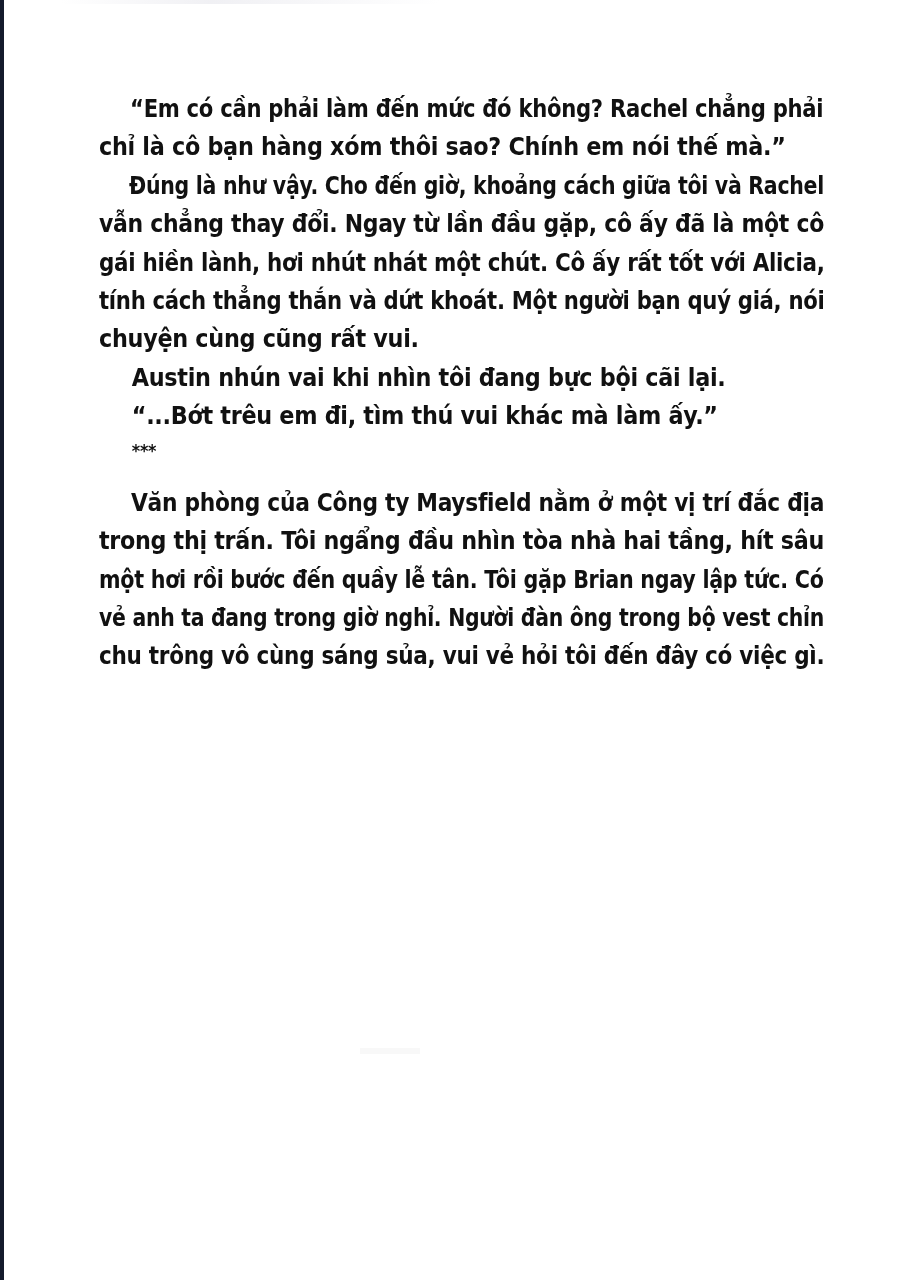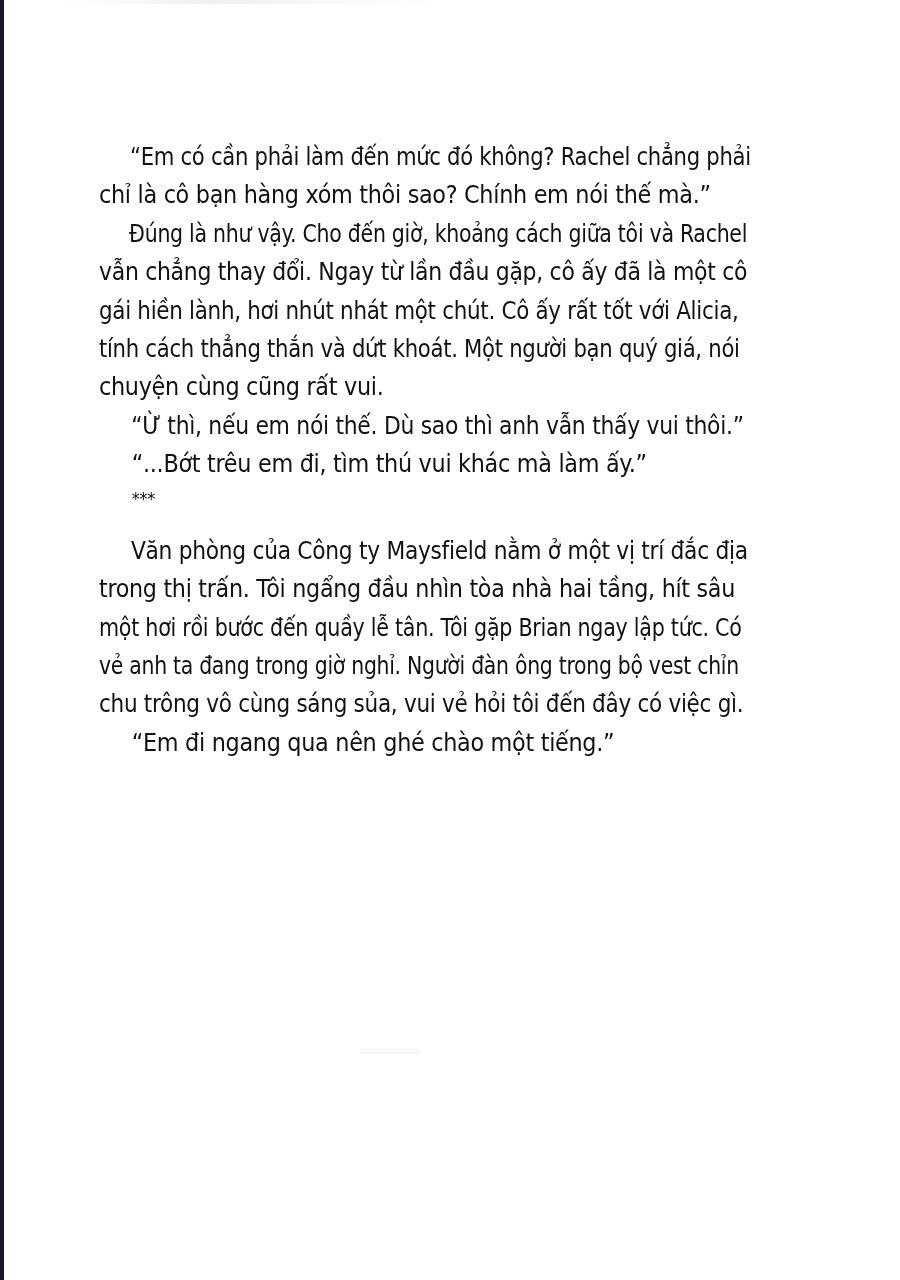--- a/index.html
+++ b/index.html
@@ -31,26 +31,25 @@
       width: 380px;
       height: 4px;
       background: linear-gradient(to right, rgba(230,230,236,0) 0%, rgba(230,230,236,0.6) 40%, rgba(230,230,236,0) 100%);
     }
     .text-block {
       position: absolute;
       left: 99px;
       top: 90px;
       width: 730px;
       font-family: "DejaVu Sans Condensed", "DejaVu Sans", sans-serif;
-      font-weight: normal;
+      font-weight: bold;
       font-size: 25px;
       line-height: 38.4px;
       color: #111111;
       letter-spacing: -0.3px;
-      margin-top: 48px;
     }
     .line {
       white-space: nowrap;
       height: 38.4px;
       display: block;
       transform-origin: left center;
     }
     .indent {
       padding-left: 33px;
     }
@@ -90,43 +89,40 @@
 
     <div>
       <span class="line indent" style="transform: scaleX(0.911);">Đúng là như vậy. Cho đến giờ, khoảng cách giữa tôi và Rachel</span>
       <span class="line" style="transform: scaleX(0.977);">vẫn chẳng thay đổi. Ngay từ lần đầu gặp, cô ấy đã là một cô</span>
       <span class="line" style="transform: scaleX(0.953);">gái hiền lành, hơi nhút nhát một chút. Cô ấy rất tốt với Alicia,</span>
       <span class="line" style="transform: scaleX(0.942);">tính cách thẳng thắn và dứt khoát. Một người bạn quý giá, nói</span>
       <span class="line" style="transform: scaleX(0.993);">chuyện cùng cũng rất vui.</span>
     </div>
 
 
+    <div>
+      <span class="line indent" style="transform: scaleX(0.993);">Austin nhún vai khi nhìn tôi đang bực bội cãi lại.</span>
+    </div>
 
-    <div>
-      <span class="line indent" style="transform: scaleX(0.974);">“Ừ thì, nếu em nói thế. Dù sao thì anh vẫn thấy vui thôi.”</span>
-    </div>
 
     <div>
       <span class="line indent" style="transform: scaleX(0.993);">“...Bớt trêu em đi, tìm thú vui khác mà làm ấy.”</span>
     </div>
 
 
     <div>
       <span class="line separator" style="transform: scaleX(0.993);">***</span>
     </div>
     <div class="gap"></div>
 
     <div>
       <span class="line indent" style="transform: scaleX(0.968);">Văn phòng của Công ty Maysfield nằm ở một vị trí đắc địa</span>
       <span class="line" style="transform: scaleX(0.989);">trong thị trấn. Tôi ngẩng đầu nhìn tòa nhà hai tầng, hít sâu</span>
       <span class="line" style="transform: scaleX(0.919);">một hơi rồi bước đến quầy lễ tân. Tôi gặp Brian ngay lập tức. Có</span>
       <span class="line" style="transform: scaleX(0.907);">vẻ anh ta đang trong giờ nghỉ. Người đàn ông trong bộ vest chỉn</span>
       <span class="line" style="transform: scaleX(0.958);">chu trông vô cùng sáng sủa, vui vẻ hỏi tôi đến đây có việc gì.</span>
     </div>
 
-    <div>
-      <span class="line indent" style="transform: scaleX(0.993);">“Em đi ngang qua nên ghé chào một tiếng.”</span>
-    </div>
 
   </div>
 
   <div class="page-marker"></div>
 </div>
 
 </body></html>

